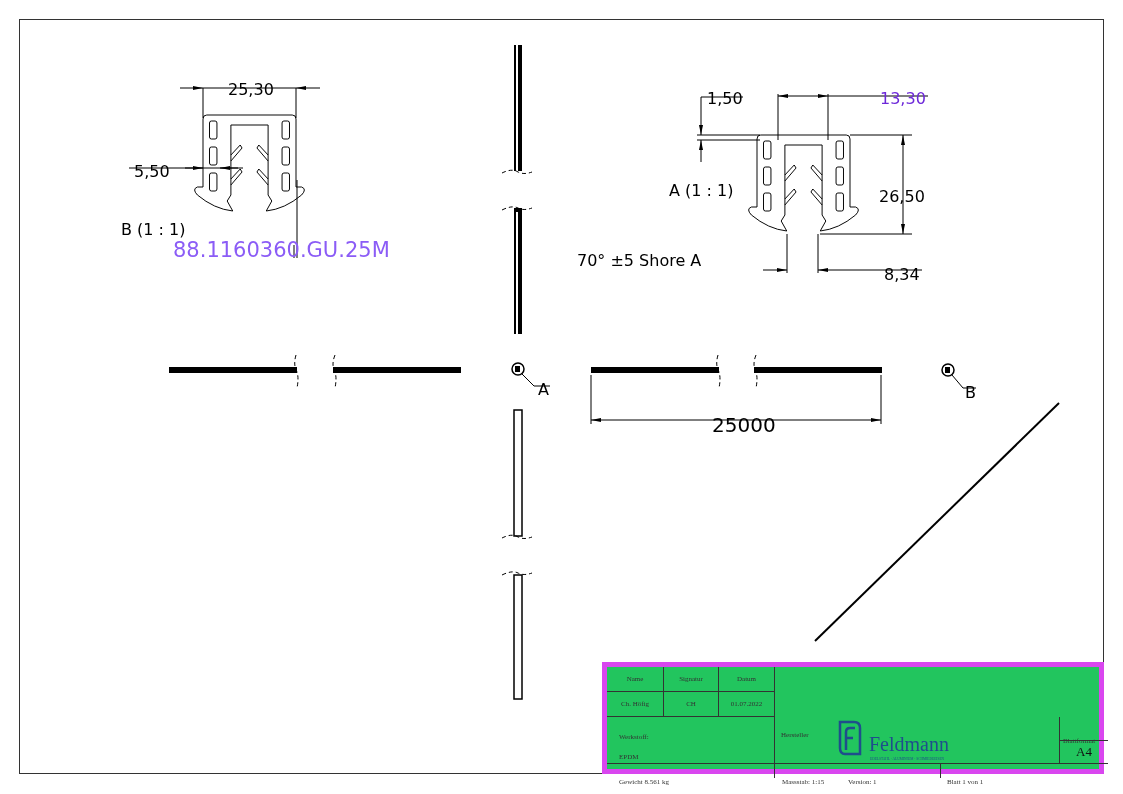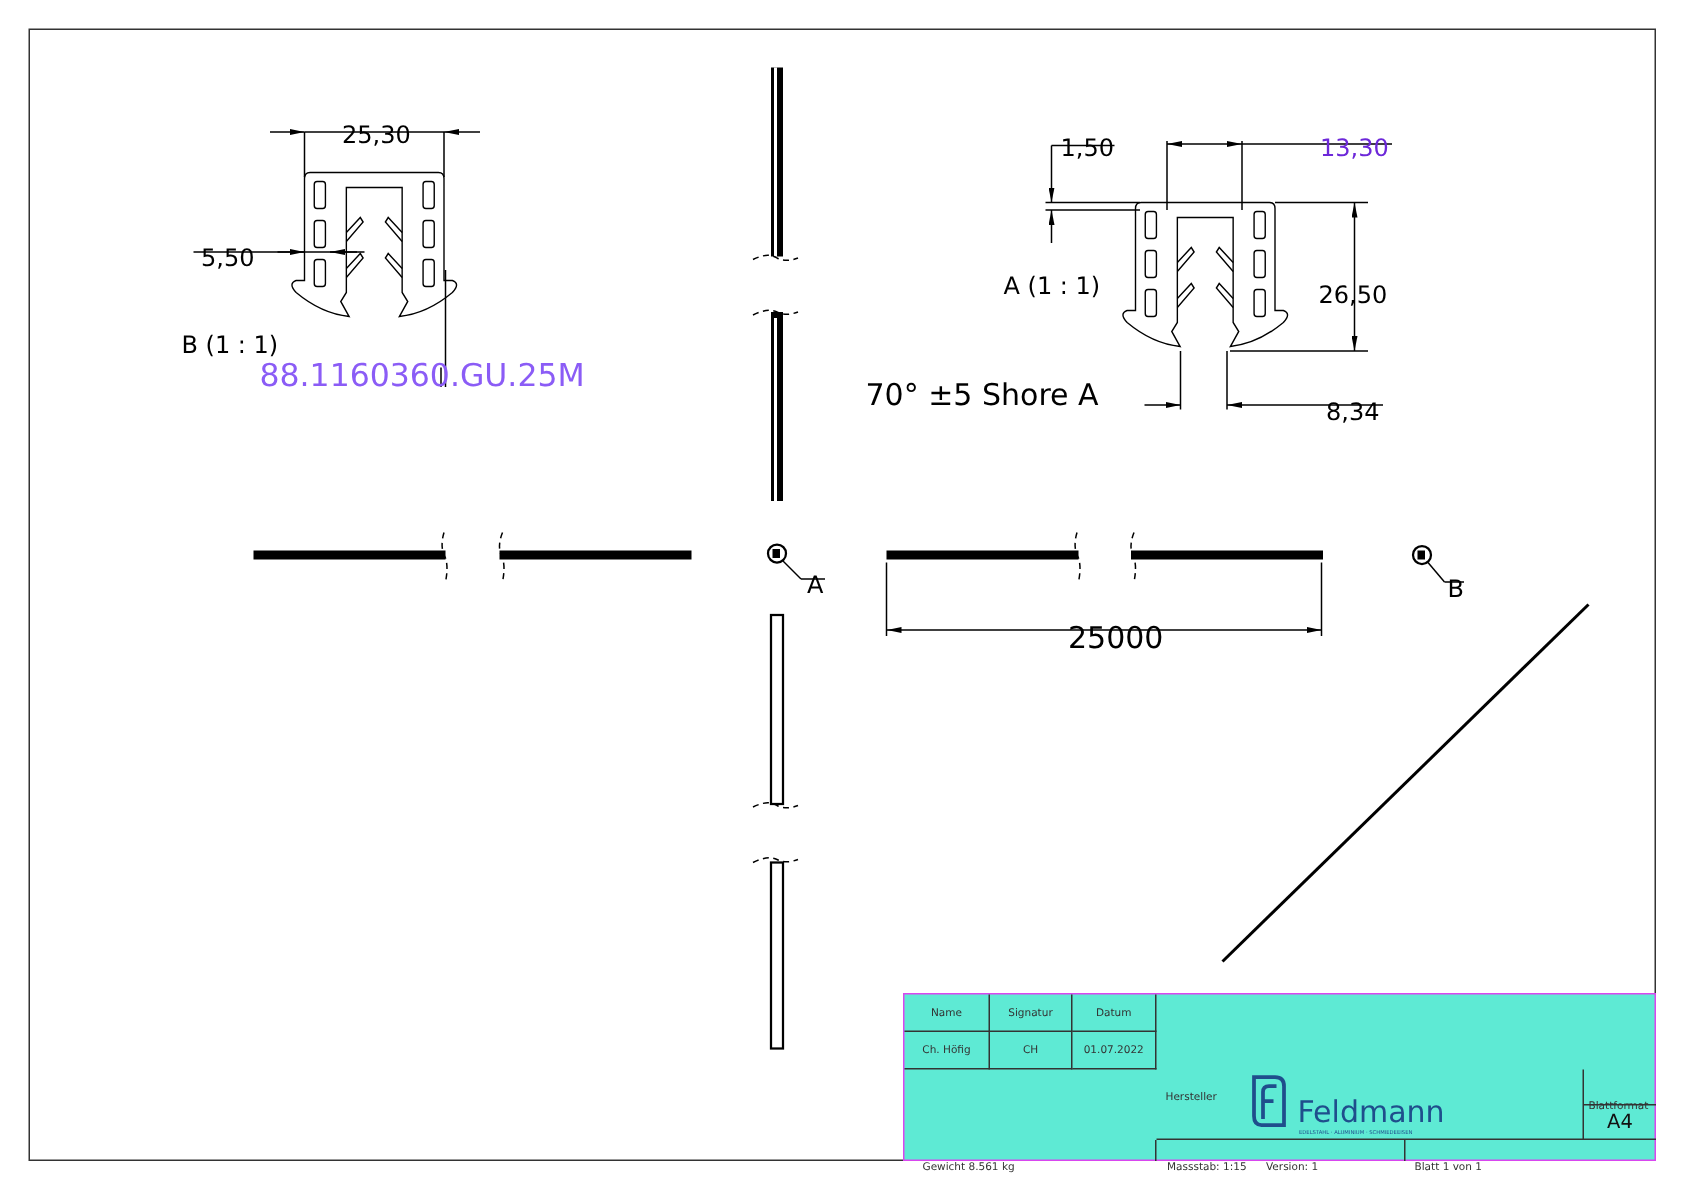--- a/index.html
+++ b/index.html
@@ -1,21 +1,21 @@
 <!DOCTYPE html>
 <html><head>
 <meta charset="utf-8">
 <style>
   html, body { margin:0; padding:0; background:#ffffff; }
   body { width:1123px; height:794px; position:relative; overflow:hidden;
          font-family:"DejaVu Sans", sans-serif; color:#000; }
   .frame { position:absolute; left:19px; top:19px; width:1085px; height:755px;
            border:1px solid #333; box-sizing:border-box; }
   .tb { position:absolute; left:602px; top:662px; width:502px; height:112px;
-        border:1px solid #d946ef; box-sizing:border-box; background:#5eead4; }
+        border:5px solid #d946ef; box-sizing:border-box; background:#22c55e;font-family:Liberation Serif, serif; }
   .cell { position:absolute; box-sizing:border-box; border-right:1px solid #333; border-bottom:1px solid #333;
           font-size:7px; color:#333; }
   .c { display:flex; align-items:center; justify-content:center; }
   .lbl { position:absolute; font-size:7px; color:#333; white-space:nowrap;margin-top:12px; }
   .big { font-size:14px; color:#111; }
 </style>
 </head>
 <body>
 
 <div class="frame"></div>
@@ -120,34 +120,38 @@
 <span class="lbl big" style="left:173px;top:226px;color:#8b5cf6;font-size:21px">88.1160360.GU.25M</span>
 <div style="position:absolute;left:300px;top:243px;width:70px;height:12px;overflow:hidden">
   <span class="lbl big" style="left:26px;top:0px;color:#000;font-size:16px">0,50</span>
 </div>
 
 <span class="lbl big" style="left:707px;top:77px;color:#000;font-size:16px">1,50</span>
 <span class="lbl big" style="left:880px;top:77px;color:#6d28d9;font-size:16px">13,30</span>
 <span class="lbl big" style="left:669px;top:169px;color:#000;font-size:16px">A (1 : 1)</span>
 <span class="lbl big" style="left:879px;top:175px;color:#000;font-size:16px">26,50</span>
 <span class="lbl big" style="left:884px;top:253px;color:#000;font-size:16px">8,34</span>
-<span class="lbl big" style="left:577px;top:239px;color:#000;font-size:20px">70° ±5 Shore A</span>
+<span class="lbl big" style="left:577px;top:239px;color:#000;font-size:16px">70° ±5 Shore A</span>
 <span class="lbl big" style="left:712px;top:401px;color:#000;font-size:20px">25000</span>
 <span class="lbl big" style="left:538px;top:368px;color:#000;font-size:16px">A</span>
 <span class="lbl big" style="left:965px;top:371px;color:#000;font-size:16px">B</span>
 
 <div class="tb">
   <div class="cell c" style="left:0;top:0;width:57px;height:25px">Name</div>
   <div class="cell c" style="left:57px;top:0;width:55px;height:25px">Signatur</div>
   <div class="cell c" style="left:112px;top:0;width:56px;height:25px">Datum</div>
   <div class="cell c" style="left:0;top:25px;width:57px;height:25px">Ch. Höfig</div>
   <div class="cell c" style="left:57px;top:25px;width:55px;height:25px">CH</div>
   <div class="cell c" style="left:112px;top:25px;width:56px;height:25px">01.07.2022</div>
 
 
+  <div class="cell" style="left:0;top:50px;width:168px;height:47px">
+    <span class="lbl" style="left:12px;top:4px">Werkstoff:</span>
+    <span class="lbl" style="left:12px;top:24px">EPDM</span>
+  </div>
 
   <div class="cell" style="left:168px;top:50px;width:285px;height:47px">
     <span class="lbl" style="left:6px;top:2px">Hersteller</span>
     <svg style="position:absolute;left:62px;top:3px" width="26" height="36" viewBox="0 0 26 36">
       <path d="M3,2 L17,2 Q23,2 23,8 L23,34 L8,34 Q3,34 3,28 z" fill="none" stroke="#1f4e8c" stroke-width="2.5"></path>
       <path d="M9,30 L9,12 Q9,8 13,8 L18,8 M9,18 L16,18" fill="none" stroke="#1f4e8c" stroke-width="2.5"></path>
     </svg>
     <span class="lbl" style="left:94px;top:4px;font-size:20px;color:#1f4e8c">Feldmann</span>
     <span class="lbl" style="left:95px;top:28px;font-size:3.5px;color:#1f4e8c">EDELSTAHL · ALUMINIUM · SCHMIEDEEISEN</span>
   </div>

